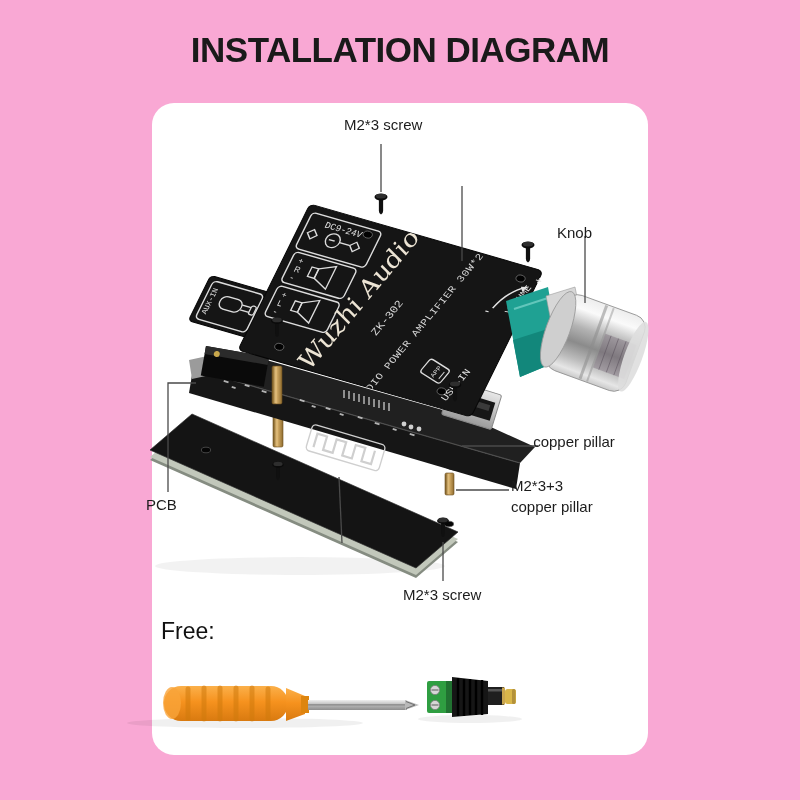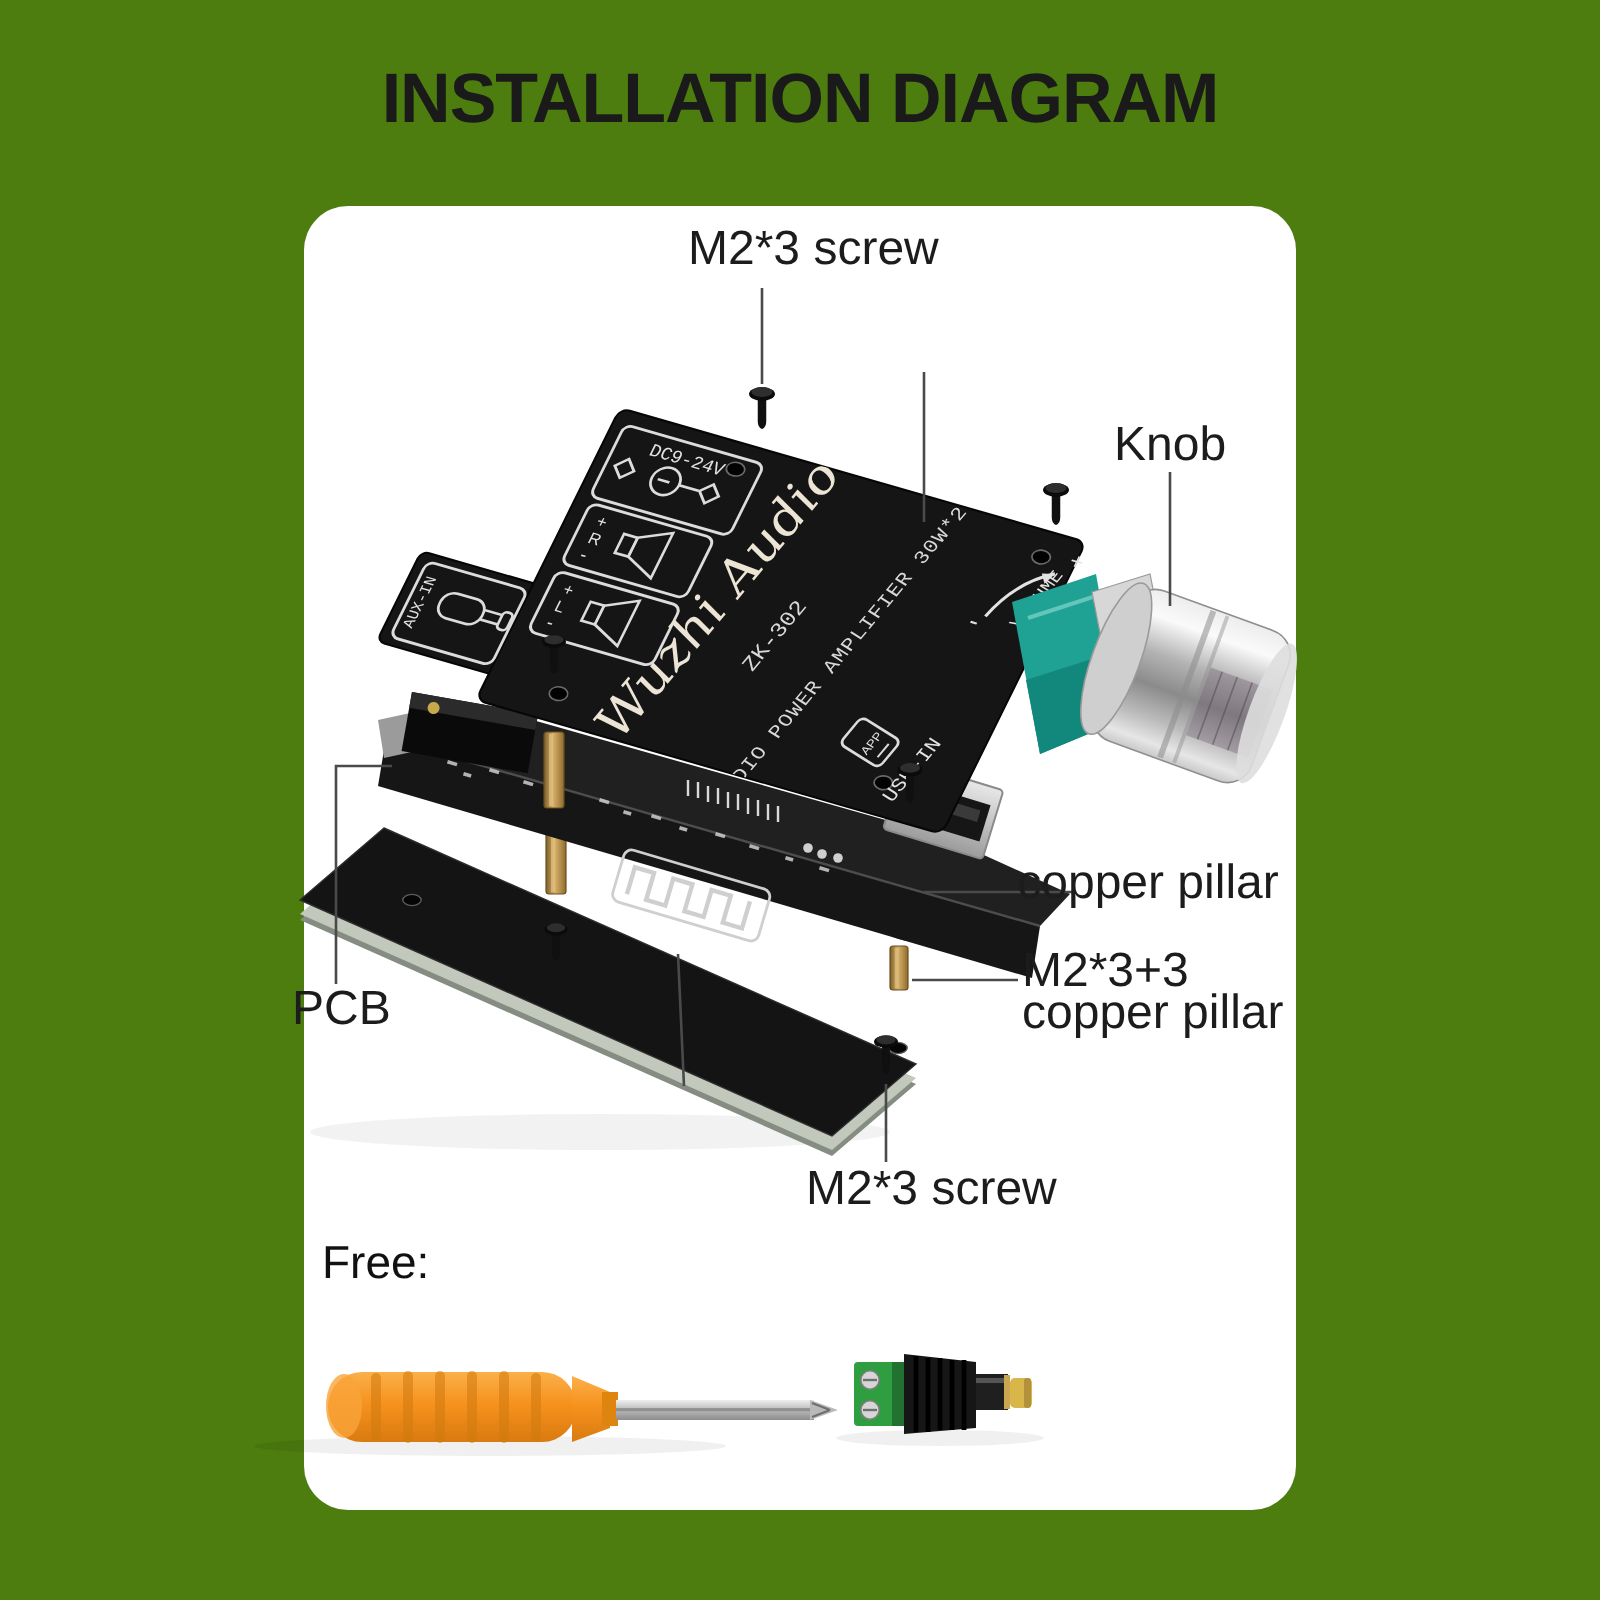--- a/index.html
+++ b/index.html
@@ -1,27 +1,27 @@
 <!DOCTYPE html>
 <html><head>
 <meta charset="utf-8">
 <style>
   html,body{margin:0;padding:0;background:#ebebeb;}
-  .stage{position:relative;width:800px;height:800px;background:#4d7c0f;overflow:hidden;
+  .stage{position:relative;width:800px;height:800px;background:#f9a8d4;overflow:hidden;
          font-family:"Liberation Sans",sans-serif;}
   .page-title{position:absolute;left:0;top:30px;width:800px;text-align:center;
     font-size:35px;font-weight:700;letter-spacing:-0.5px;color:#1a1a1a;}
   .panel{position:absolute;left:152px;top:103px;width:496px;height:652px;
     background:#ffffff;border-radius:22px;}
   .scene{position:absolute;left:0;top:0;width:800px;height:800px;}
-  .label{position:absolute;font-size:24px;line-height:21px;color:#1c1c1c;white-space:nowrap;}
+  .label{position:absolute;font-size:15px;line-height:21px;color:#1c1c1c;white-space:nowrap;}
   .label span{display:block;}
   #lbl-screw-top{left:344px;top:114px;}
   #lbl-upper{left:399px;top:158px;}
-  #lbl-knob{left:557px;top:212px;}
+  #lbl-knob{left:557px;top:222px;}
   #lbl-m2x12{left:508px;top:431px;width:132px;text-align:center;}
   #lbl-m2x3p3{left:511px;top:475px;}
   #lbl-pcb{left:146px;top:494px;text-align:right;}
   #lbl-lower{left:259px;top:545px;}
   #lbl-screw-bottom{left:403px;top:584px;}
   #lbl-free{left:161px;top:621px;font-size:23px;color:#111;}
   .mono{font-family:"Liberation Mono",monospace;}
 </style>
 </head>
 <body>

